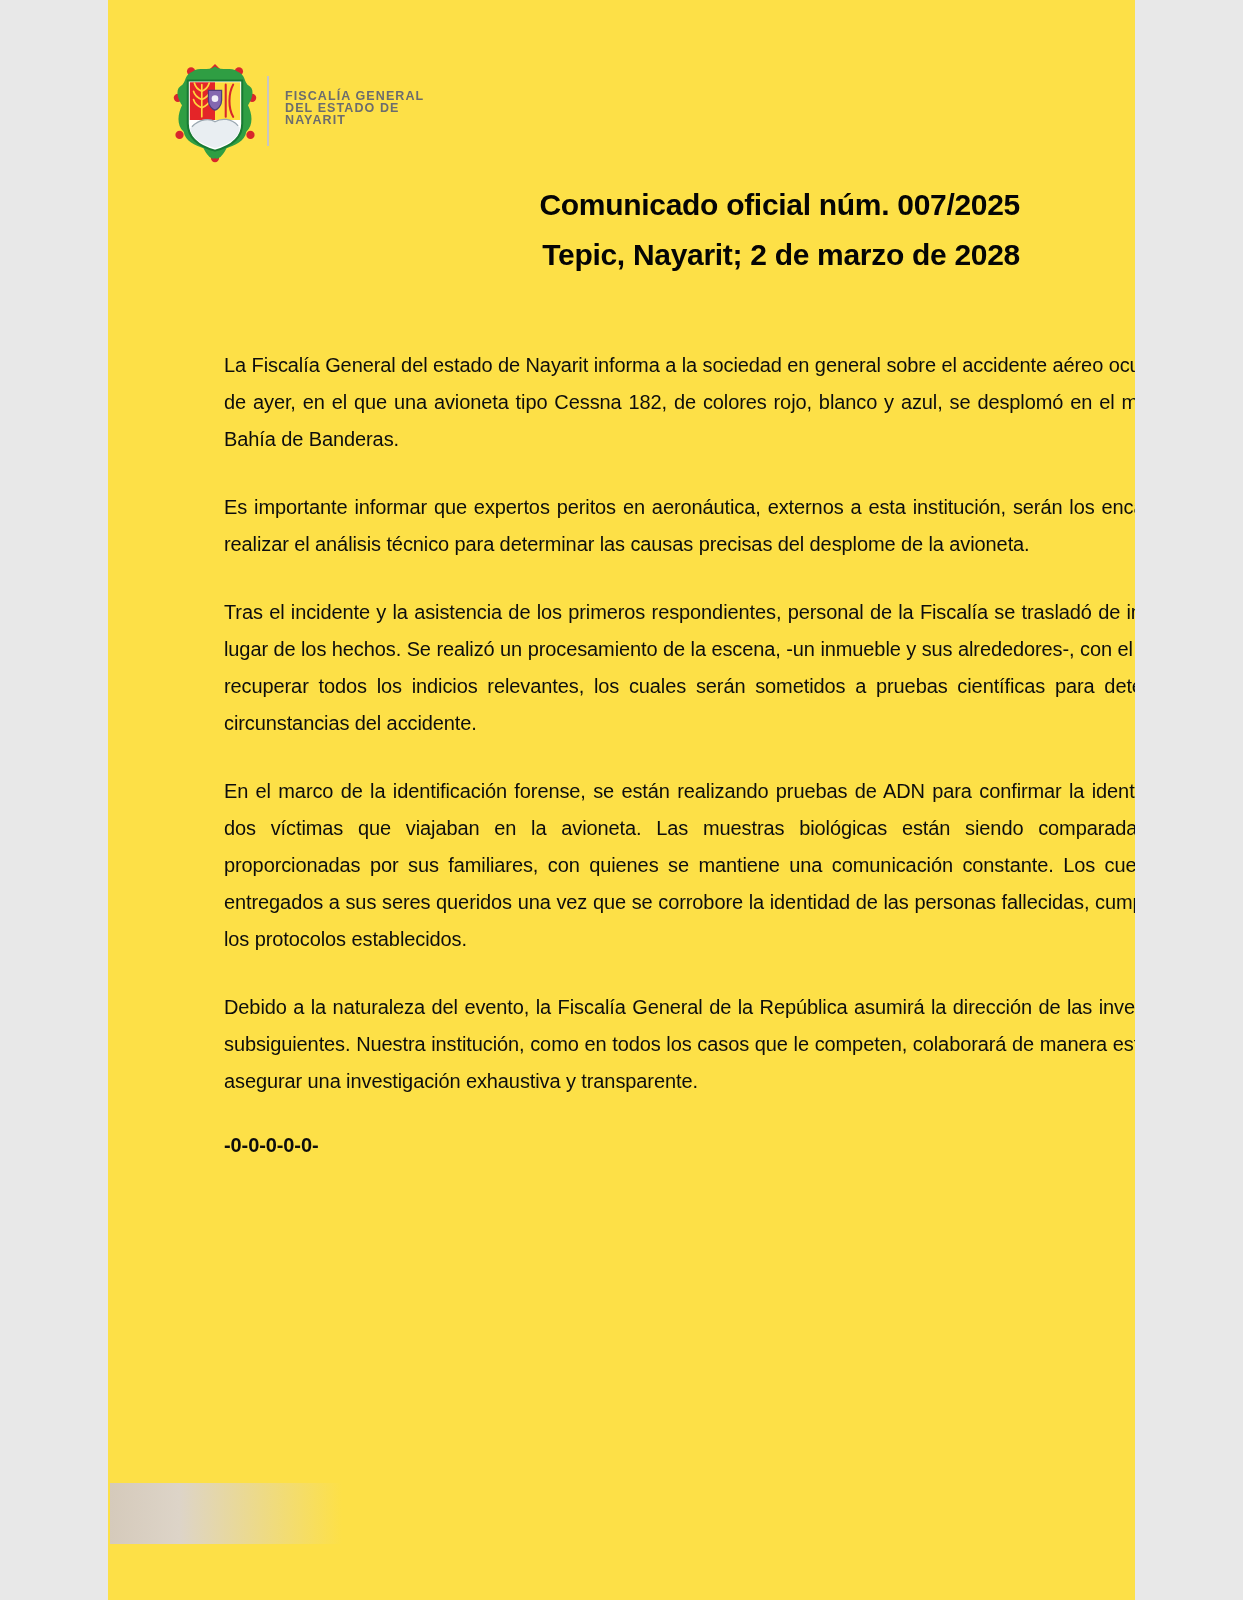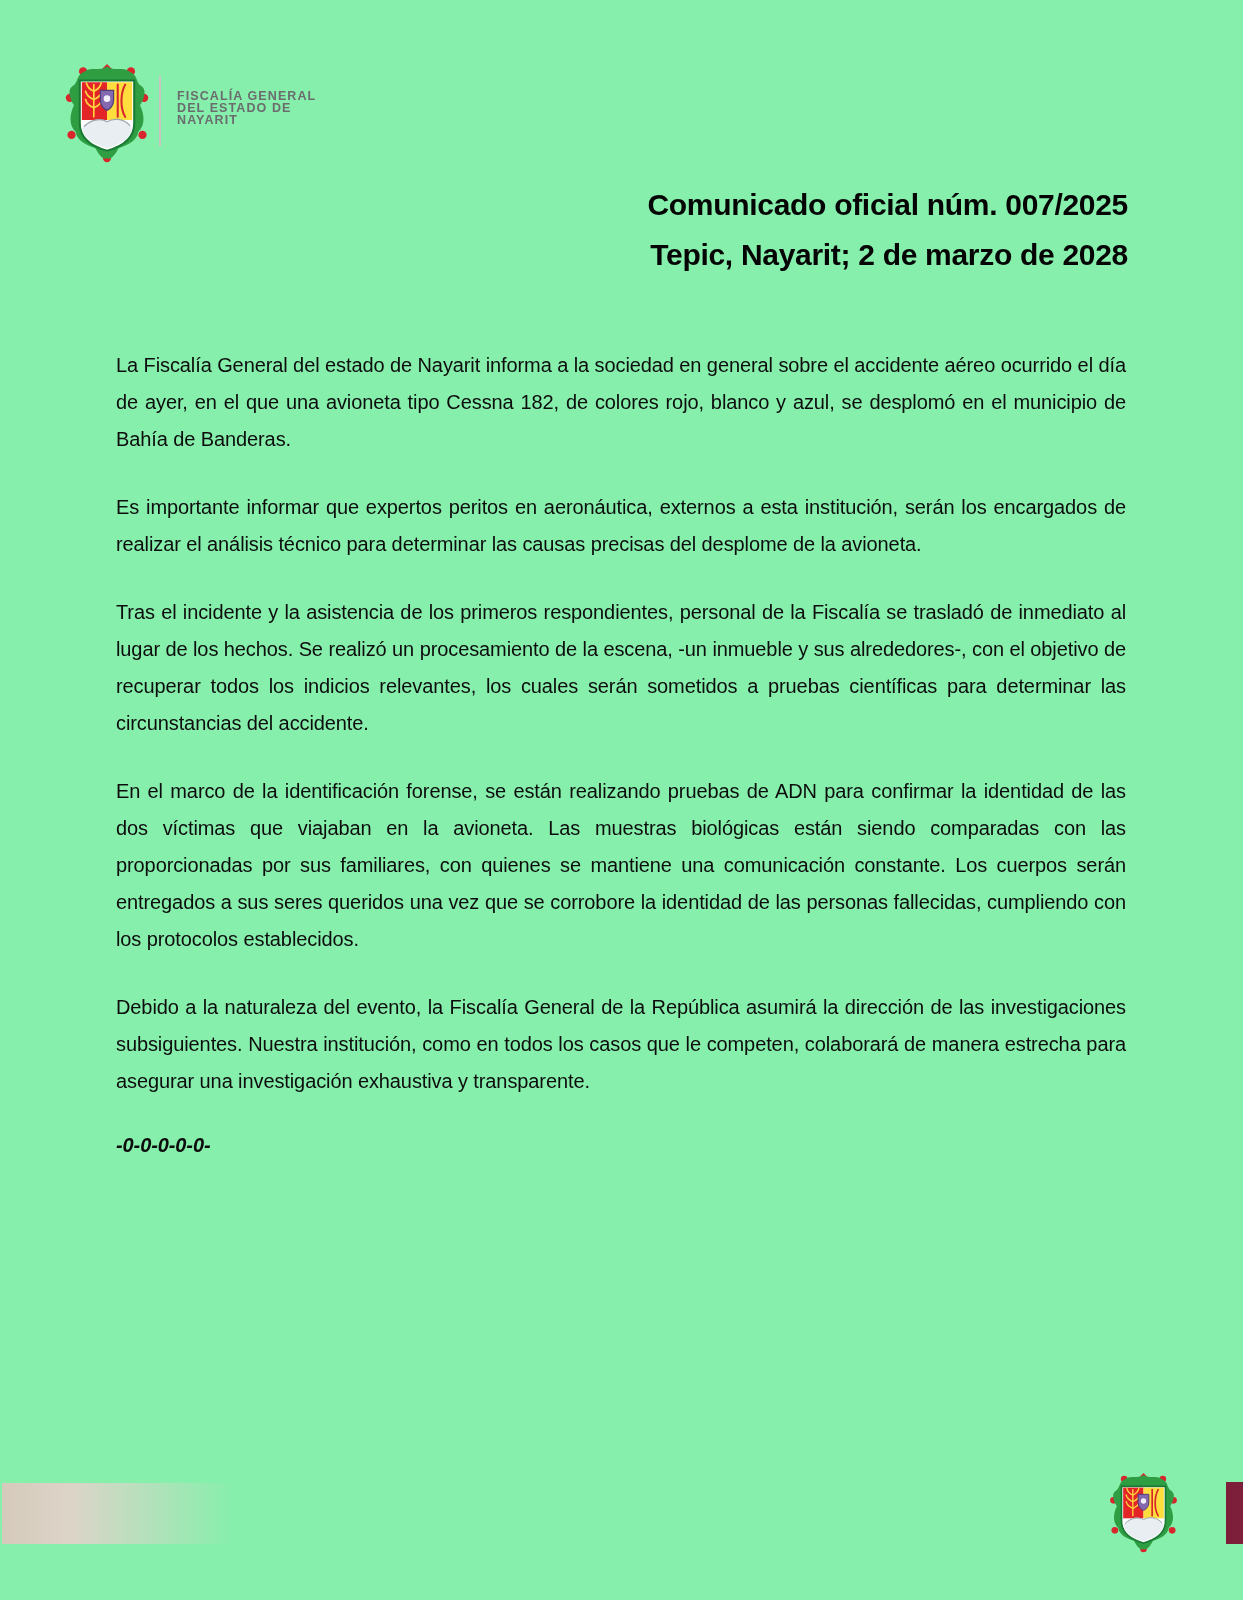--- a/index.html
+++ b/index.html
@@ -1,21 +1,21 @@
 <!DOCTYPE html>
 <html><head>
 <meta charset="utf-8">
 <style>
   html, body { margin: 0; padding: 0; background: #e8e8e8; }
   .page {
     position: relative;
-    width: 1243px;
+    width: 1027px;
     height: 1600px;
     margin: 0 auto;
-    background: #86efac;
+    background: #fde047;
     font-family: "Liberation Sans", sans-serif;
     color: #0d0d0d;
     overflow: hidden;
   }
 
   
   .letterhead {
     position: absolute;
     top: 64px;
     left: 65px;
@@ -71,21 +71,20 @@
     line-height: 37px;
     text-align: justify;
     color: #0d0d0d;
   }
   .closing {
     text-align: right;
     font-weight: bold;
     font-size: 29px;
     letter-spacing: 1px;
     margin-top: -4px !important;
-    font-style: italic;
   }
 
   
   .grad-bar {
     position: absolute;
     left: 2px;
     top: 1483px;
     width: 232px;
     height: 61px;
     background: linear-gradient(to right, #d5cabb 0%, #ddd4c8 30%, rgba(255,255,255,0) 100%);

